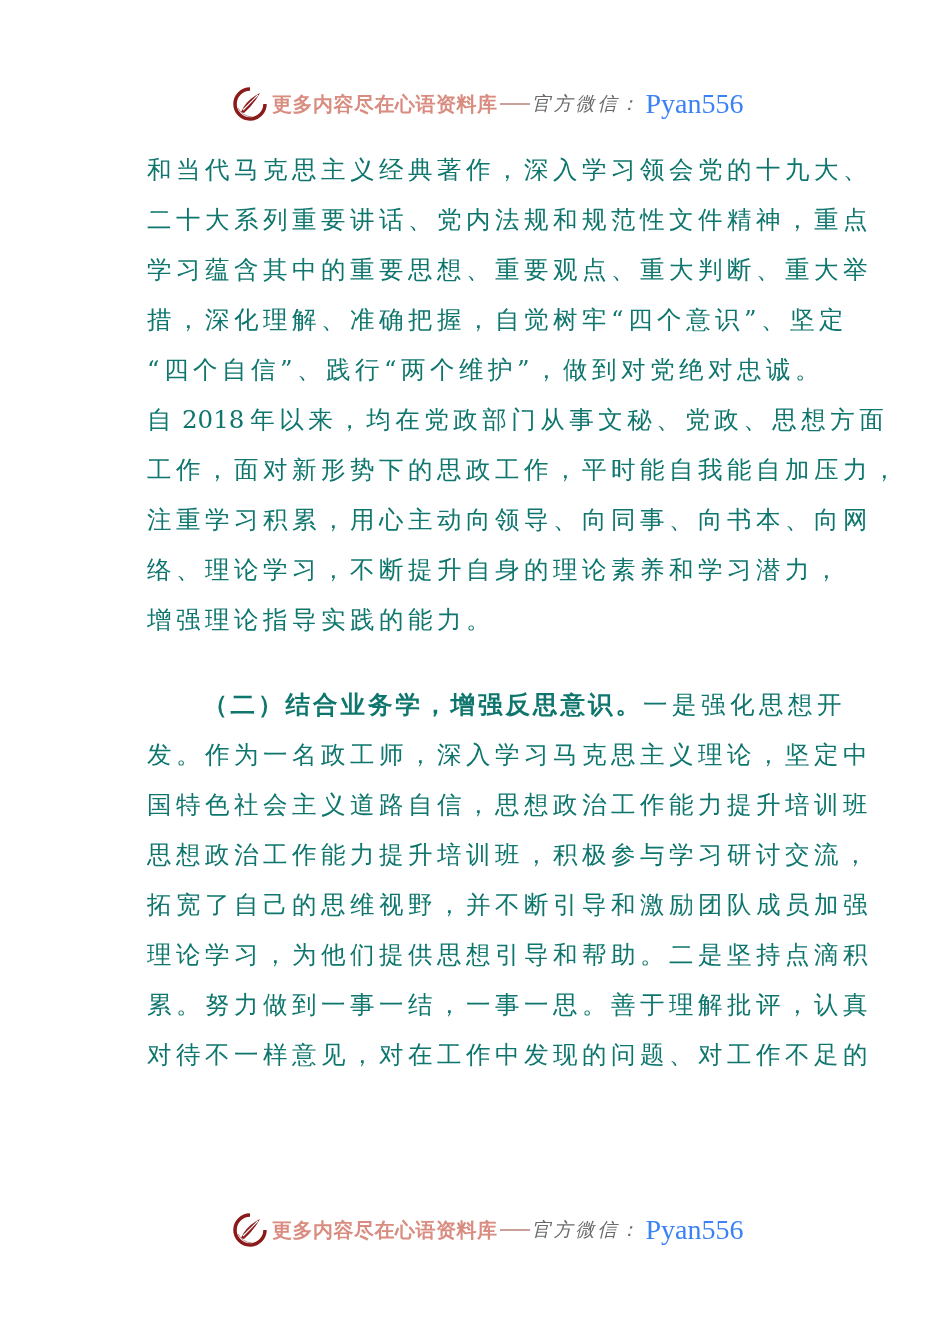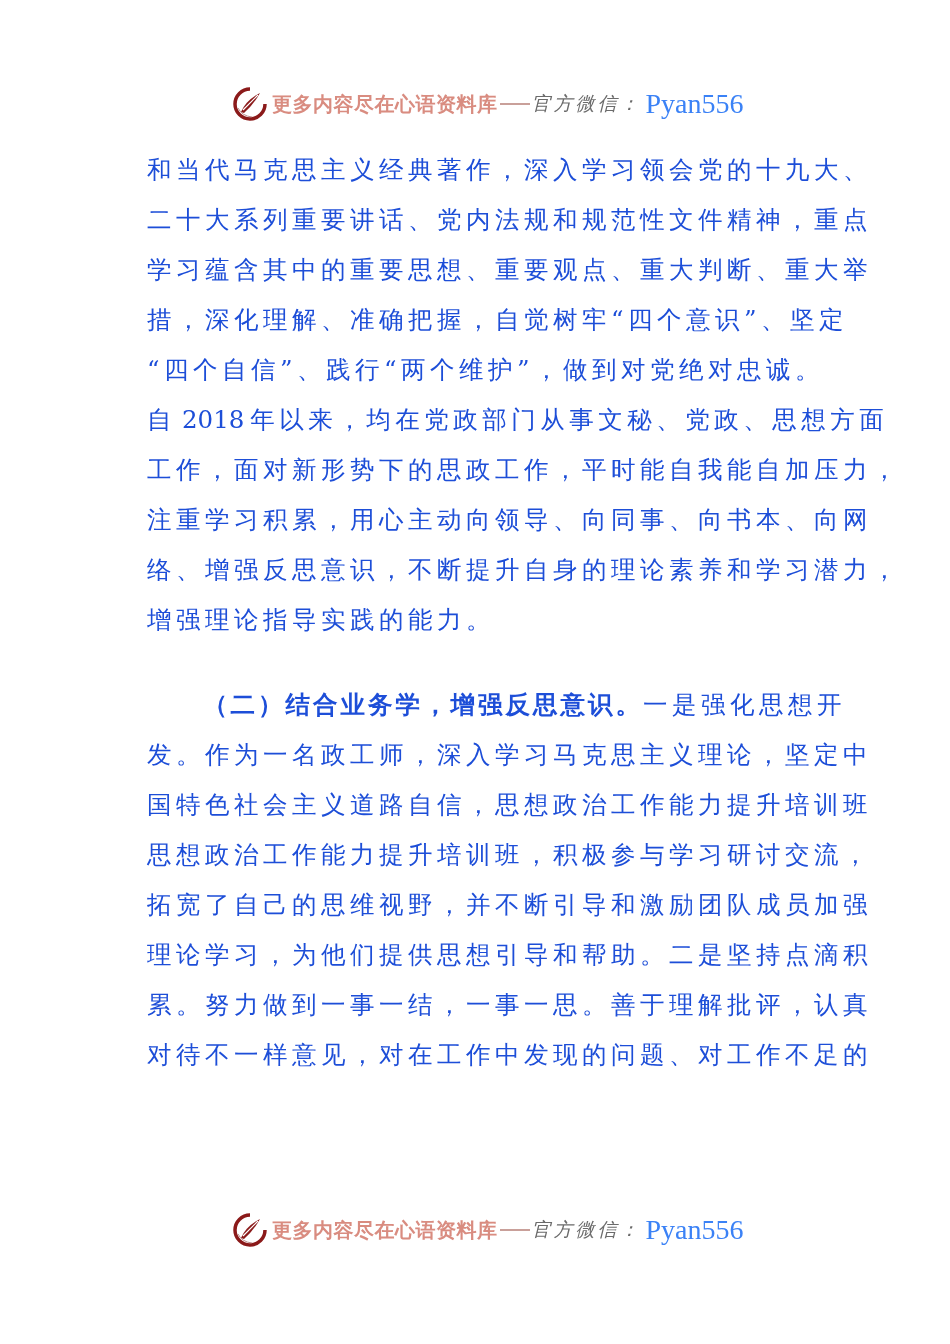--- a/index.html
+++ b/index.html
@@ -64,21 +64,21 @@
       left: 147px;
       top: 150px;
       width: 670px;
     }
     .line {
       height: 50px;
       line-height: 40px;
       font-size: 24.5px;
       letter-spacing: 4.5px;
       white-space: nowrap;
-      color: #1d4ed8;
+      color: #0f766e;
     }
     .para-gap {
       height: 35px;
     }
     .indent {
       padding-left: 56px;
     }
     .bold {
       font-weight: bold;
       letter-spacing: 3px;
@@ -107,21 +107,21 @@
 <div class="doc-body">
   <div>
     <div class="line">和当代马克思主义经典著作，深入学习领会党的十九大、</div>
     <div class="line">二十大系列重要讲话、党内法规和规范性文件精神，重点</div>
     <div class="line">学习蕴含其中的重要思想、重要观点、重大判断、重大举</div>
     <div class="line">措，深化理解、准确把握，自觉树牢“四个意识”、坚定</div>
     <div class="line">“四个自信”、践行“两个维护”，做到对党绝对忠诚。</div>
     <div class="line"><span>自</span><span class="num">2018</span><span>年以来，均在党政部门从事文秘、党政、思想方面</span></div>
     <div class="line">工作，面对新形势下的思政工作，平时能自我能自加压力，</div>
     <div class="line">注重学习积累，用心主动向领导、向同事、向书本、向网</div>
-    <div class="line">络、增强反思意识，不断提升自身的理论素养和学习潜力，</div>
+    <div class="line">络、理论学习，不断提升自身的理论素养和学习潜力，</div>
     <div class="line">增强理论指导实践的能力。</div>
   </div>
 
   <div class="para-gap"></div>
 
   <div>
     <div class="line indent"><span class="bold">（二）结合业务学，增强反思意识。</span><span>一是强化思想开</span></div>
     <div class="line">发。作为一名政工师，深入学习马克思主义理论，坚定中</div>
     <div class="line">国特色社会主义道路自信，思想政治工作能力提升培训班</div>
     <div class="line">思想政治工作能力提升培训班，积极参与学习研讨交流，</div>

